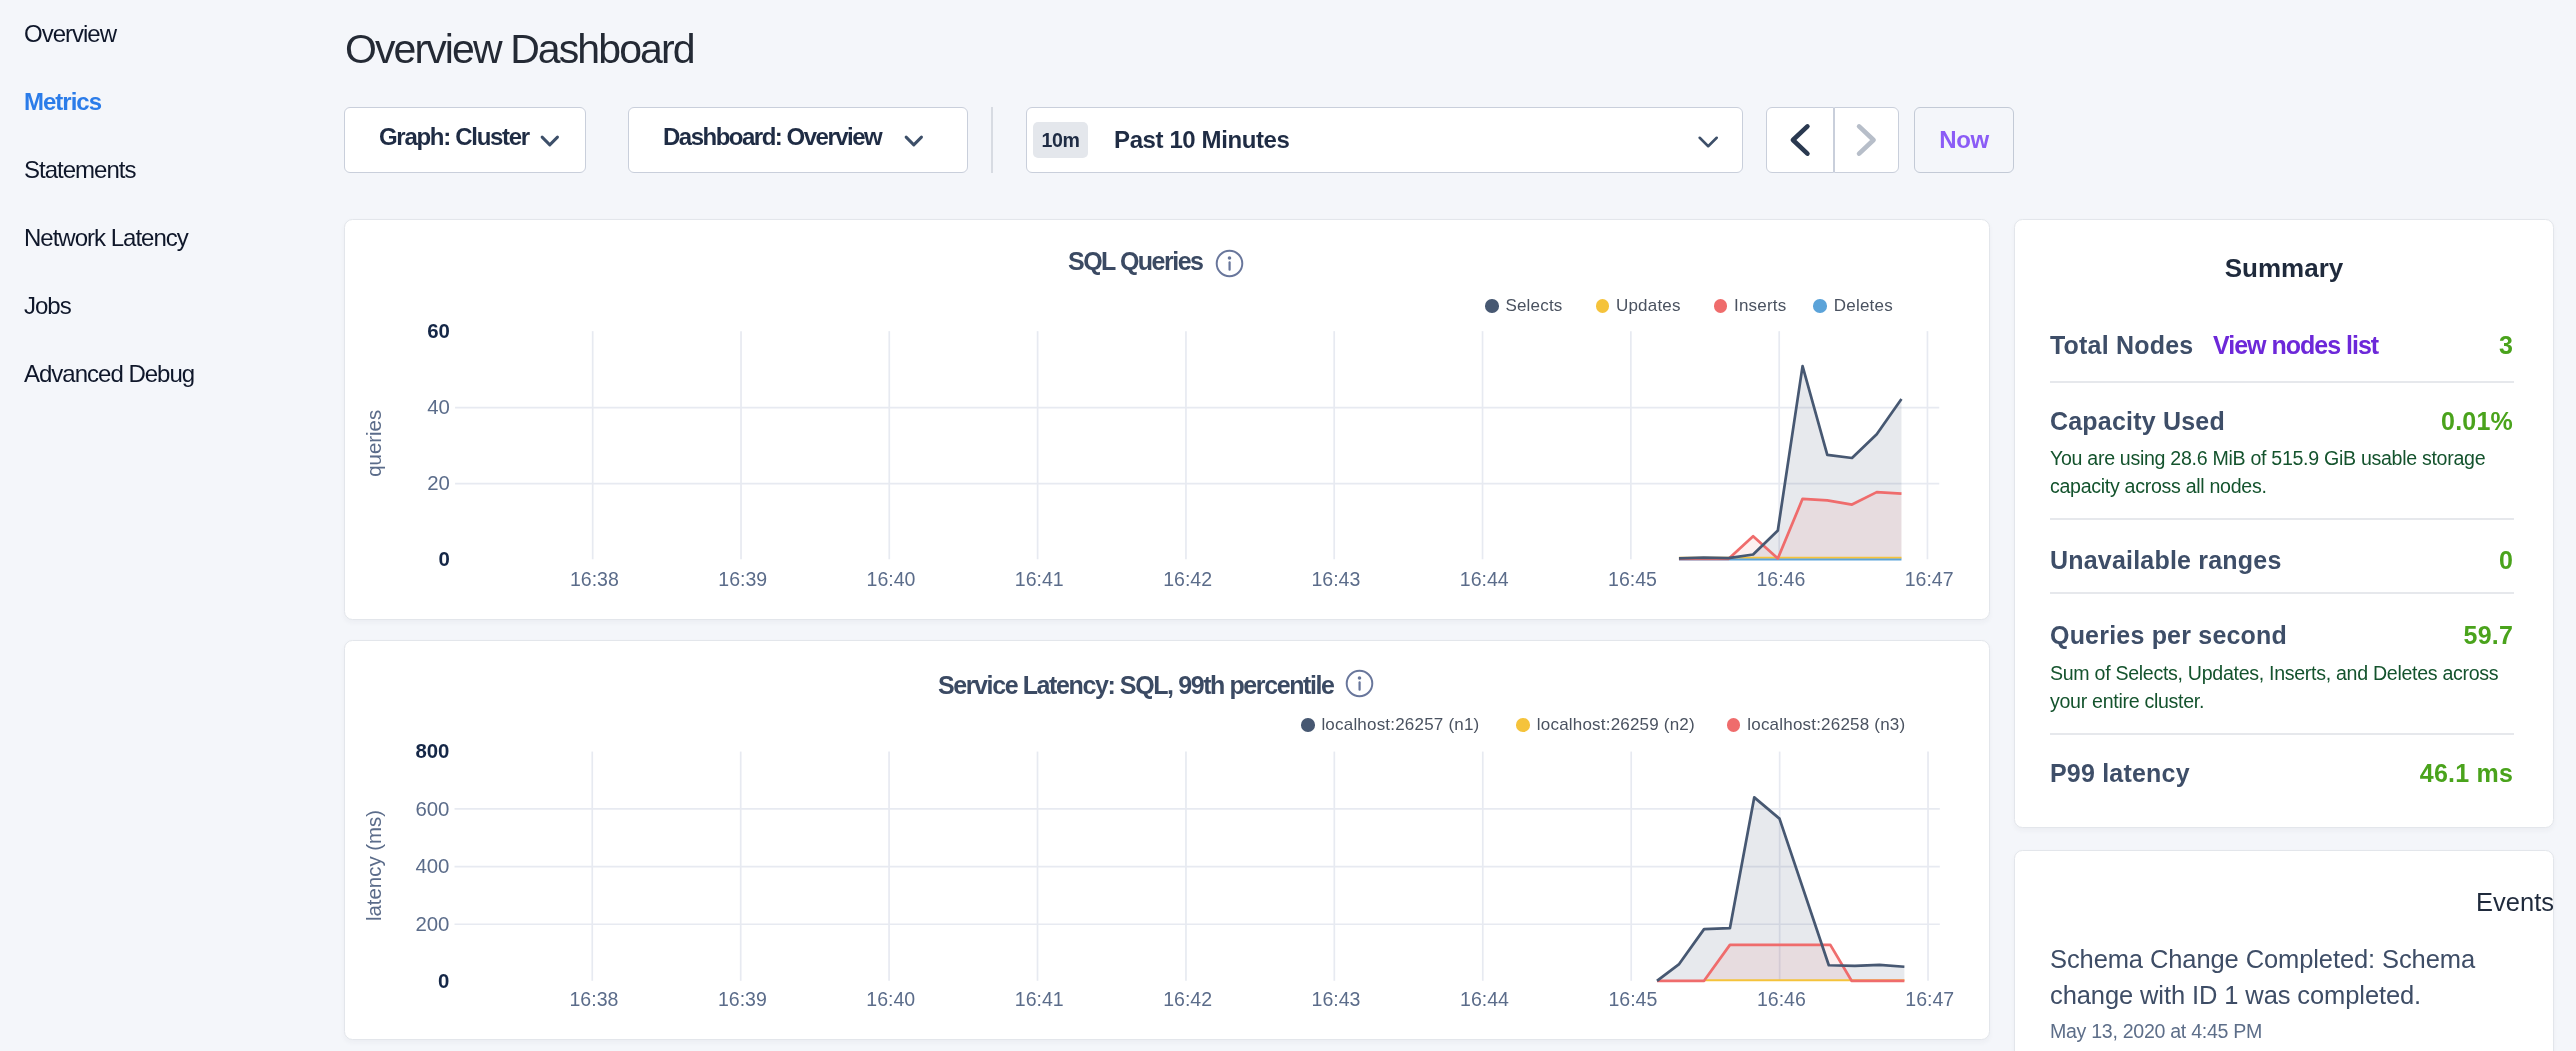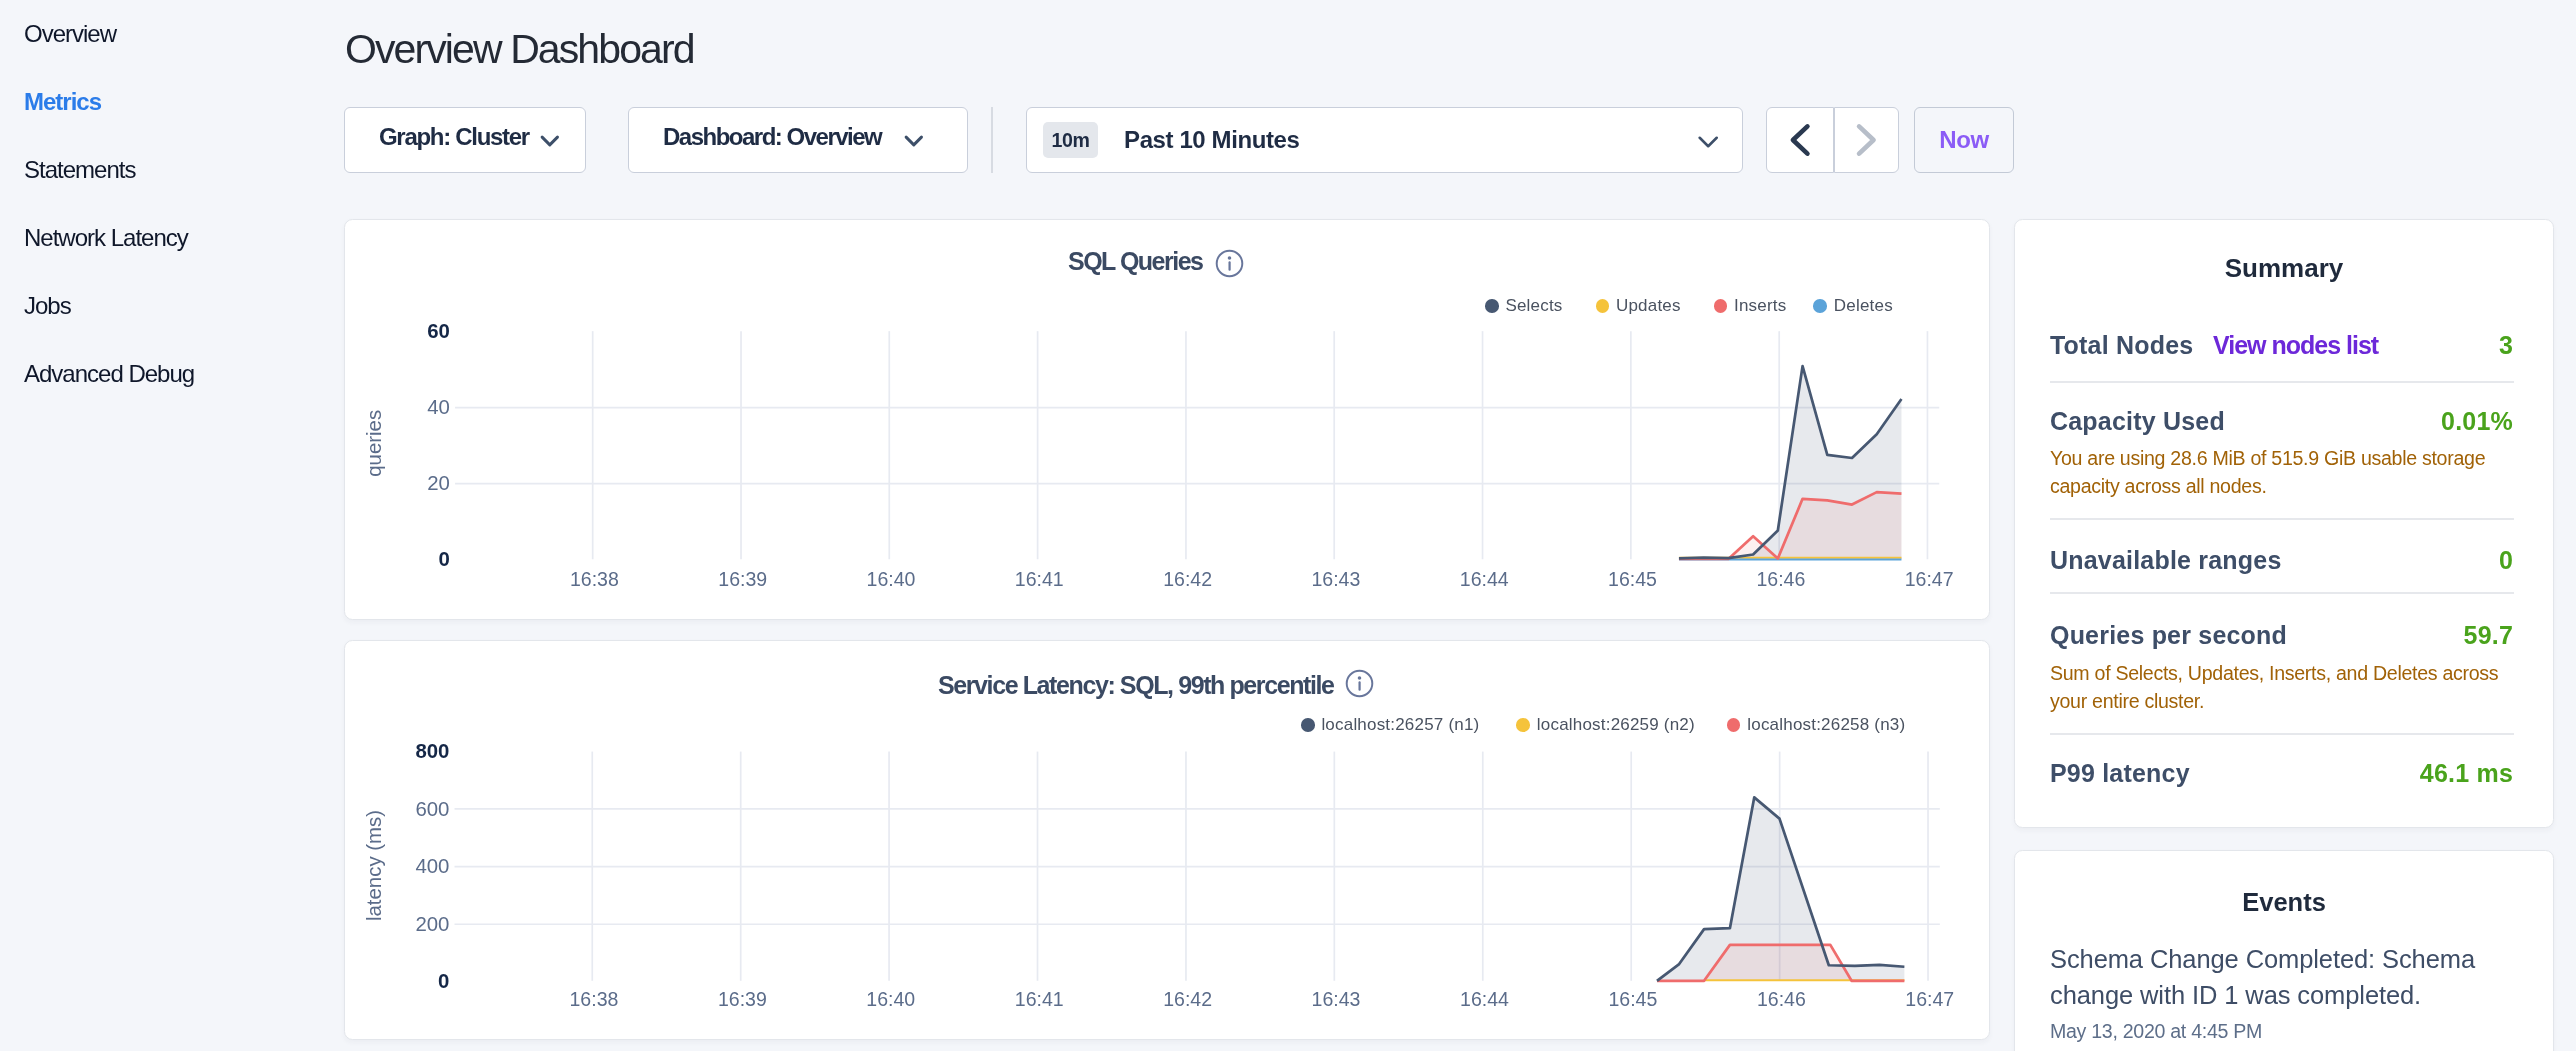--- a/index.html
+++ b/index.html
@@ -29,21 +29,21 @@
   
   .card { background:#fff; border:1.7px solid #e3e6eb; border-radius:8.5px; box-shadow:0 2.6px 5.1px rgba(40,50,70,0.04); }
   .charttitle { font-size:25px; font-weight:bold; color:#3b4a63; letter-spacing:-0.3px; white-space:nowrap; }
   .legend { display:flex; align-items:center; font-size:17px; color:#4a5260; letter-spacing:0.2px; white-space:nowrap; }
   .legend .dot { width:13.6px; height:13.6px; border-radius:50%; display:inline-block; margin-right:6.8px; }
   .legend span.item { display:flex; align-items:center; }
 
   
   .sumlabel { font-size:25px; font-weight:bold; color:#3e4e68; letter-spacing:0.2px; }
   .sumvalue { font-size:25px; font-weight:bold; color:#4aa31c; letter-spacing:0.2px; }
-  .sumdesc { font-size:19.6px; color:#a16207; letter-spacing:-0.3px; line-height:28px; }
+  .sumdesc { font-size:19.6px; color:#14532d; letter-spacing:-0.3px; line-height:28px; }
   .hr { background:#e6e8ec; height:1.7px; }
 </style>
 </head>
 <body>
 
 <div class="abs nav">
   <div>Overview</div>
   <div class="active">Metrics</div>
   <div>Statements</div>
   <div>Network Latency</div>
@@ -59,21 +59,21 @@
       <path d="M2.5 2.5 L11.5 11.5 L20.5 2.5" fill="none" stroke="#3d4f69" stroke-width="3.5" stroke-linecap="round" stroke-linejoin="round"></path>
     </svg>
 </div>
 <div class="abs tbox" style="left:628px; width:340px;">
   <span class="abs" style="left:34px; top:15.3px; letter-spacing:-1.5px;">Dashboard: Overview</span>
   <svg class="abs" style="left:275px; top:27px;" width="19.6" height="12" viewBox="0 0 23 14">
       <path d="M2.5 2.5 L11.5 11.5 L20.5 2.5" fill="none" stroke="#3d4f69" stroke-width="3.5" stroke-linecap="round" stroke-linejoin="round"></path>
     </svg>
 </div>
 <div class="abs vdivider"></div>
-<div class="abs tbox" style="left:1026px; width:717px; justify-content:flex-start; padding-left:16px;">
+<div class="abs tbox" style="left:1026px; width:717px; justify-content:flex-start; padding-left:6px;">
   <span class="badge10m">10m</span>
   <span>Past 10 Minutes</span>
   <svg class="abs" style="right:24px; top:28px;" width="20.4" height="12" viewBox="0 0 24 14">
       <path d="M2 2 L12 12 L22 2" fill="none" stroke="#3d4f69" stroke-width="3" stroke-linecap="round" stroke-linejoin="round"></path>
     </svg>
 </div>
 <div class="abs navbtn" style="left:1766px; width:68px; border-radius:6px 0 0 6px; border-right:0.9px solid #c9cfdb;">
   <svg width="25.5" height="36" viewBox="0 0 30 42">
       <path d="M24 5 L7 21 L24 37" fill="none" stroke="#2a3950" stroke-width="5.5" stroke-linecap="round" stroke-linejoin="round"></path>
     </svg>
@@ -198,16 +198,16 @@
 <div class="abs sumvalue" style="right:63px; top:546px;">0</div>
 <div class="abs hr" style="left:2050px; top:592px; width:464px;"></div>
 <div class="abs sumlabel" style="left:2050px; top:621px;">Queries per second</div>
 <div class="abs sumvalue" style="right:63px; top:621px;">59.7</div>
 <div class="abs sumdesc" style="left:2050px; top:659px;">Sum of Selects, Updates, Inserts, and Deletes across<br>your entire cluster.</div>
 <div class="abs hr" style="left:2050px; top:733px; width:464px;"></div>
 <div class="abs sumlabel" style="left:2050px; top:759px;">P99 latency</div>
 <div class="abs sumvalue" style="right:63px; top:759px;">46.1 ms</div>
 
 <div class="abs card" style="left:2014px; top:850px; width:540px; height:340px;"></div>
-<div class="abs" style="left:2014px; top:888px; width:540px; text-align:center; font-size:25.5px; font-weight:bold; color:#1f2a3c;">Events</div>
+<div class="abs" style="left:2014px; top:888px; width:540px; text-align:right; font-size:25.5px; font-weight:normal; color:#1f2a3c;">Events</div>
 <div class="abs" style="left:2050px; top:941px; font-size:25.5px; color:#3e4d66; letter-spacing:-0.1px; line-height:36px;">Schema Change Completed: Schema<br>change with ID 1 was completed.</div>
 <div class="abs" style="left:2050px; top:1020px; font-size:19.6px; color:#5d6e89; letter-spacing:-0.3px;">May 13, 2020 at 4:45 PM</div>
 
 
 </body></html>

